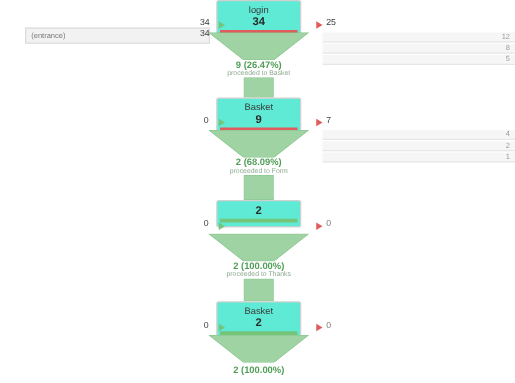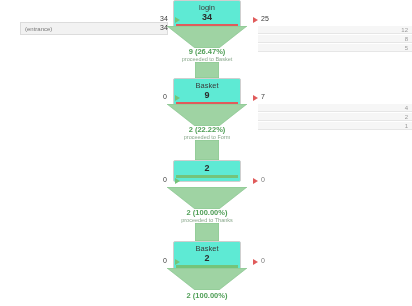--- a/index.html
+++ b/index.html
@@ -177,21 +177,21 @@
   <div class="rownum" style="left:398px;top:105px;">4</div>
   <div class="rownum" style="left:398px;top:114px;">2</div>
   <div class="rownum" style="left:398px;top:123px;">1</div>
 
   <div class="flow" style="left:167px;top:104px;">
     <svg width="80" height="22" viewBox="0 0 80 22">
       <polygon points="0,0 80,0 52,22 28,22" fill="#9fd3a3" stroke="#7cc083" stroke-width="0.6"></polygon>
     </svg>
   </div>
   <div class="proceed" style="left:147px;top:125px;">
-    <span class="pct">2 (22.22%)</span>
+    <span class="pct">2 (68.09%)</span>
     <span class="sub">proceeded to Form</span>
   </div>
   <div class="flow" style="left:195px;top:140px;">
     <svg width="24" height="20" viewBox="0 0 24 20">
       <polygon points="0,0 24,0 24,20 0,20" fill="#9fd3a3" stroke="#7cc083" stroke-width="0.6"></polygon>
     </svg>
   </div>
 
   <div class="node" style="left:173px;top:160px;">
     <span class="count">2</span>

